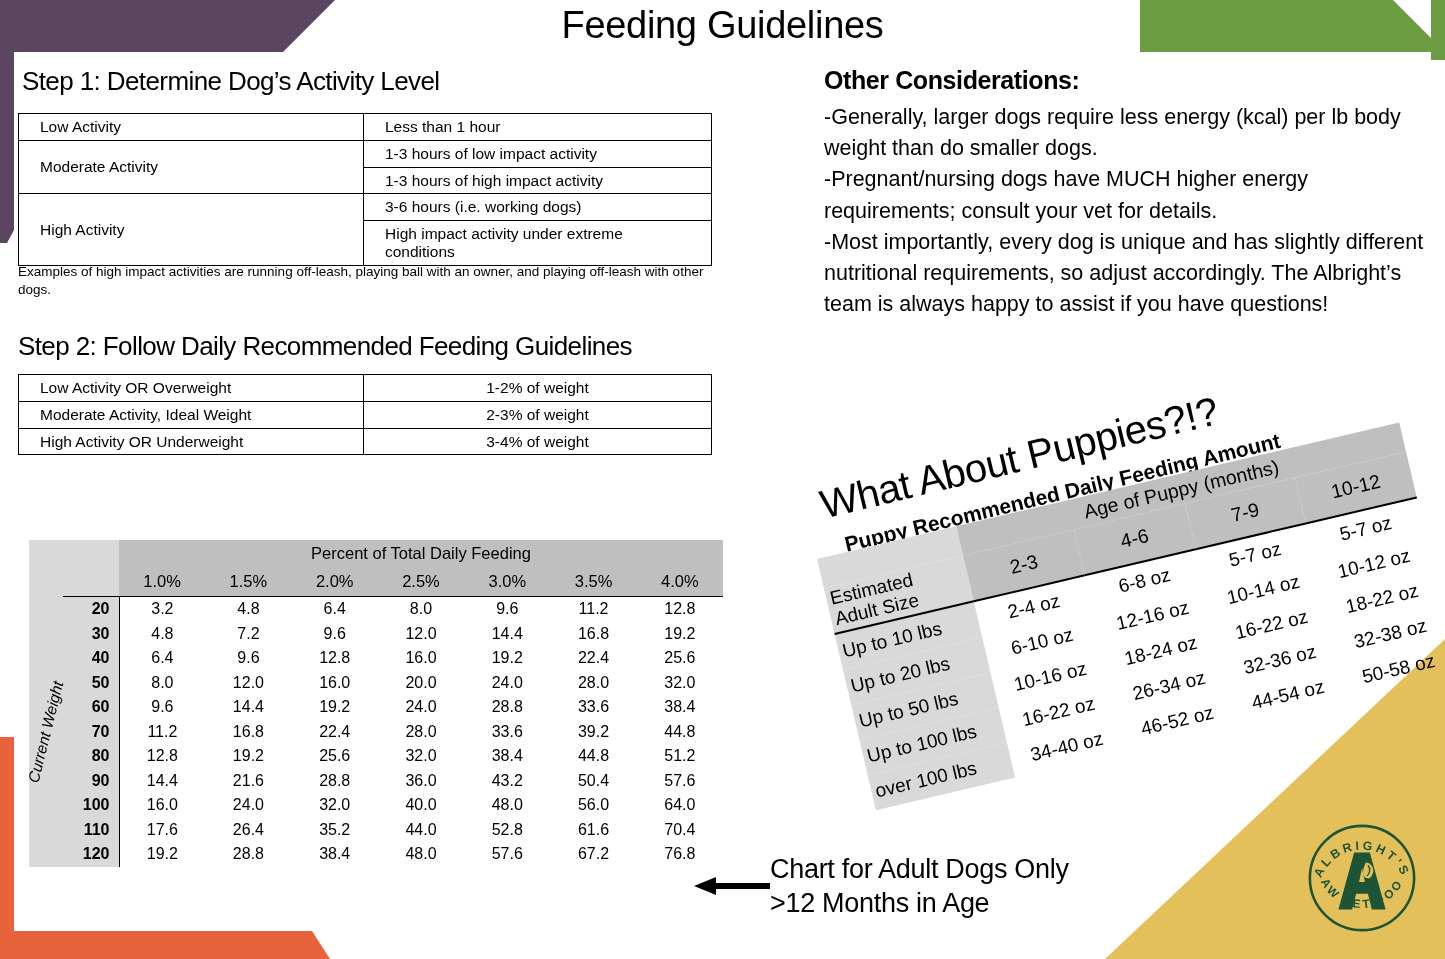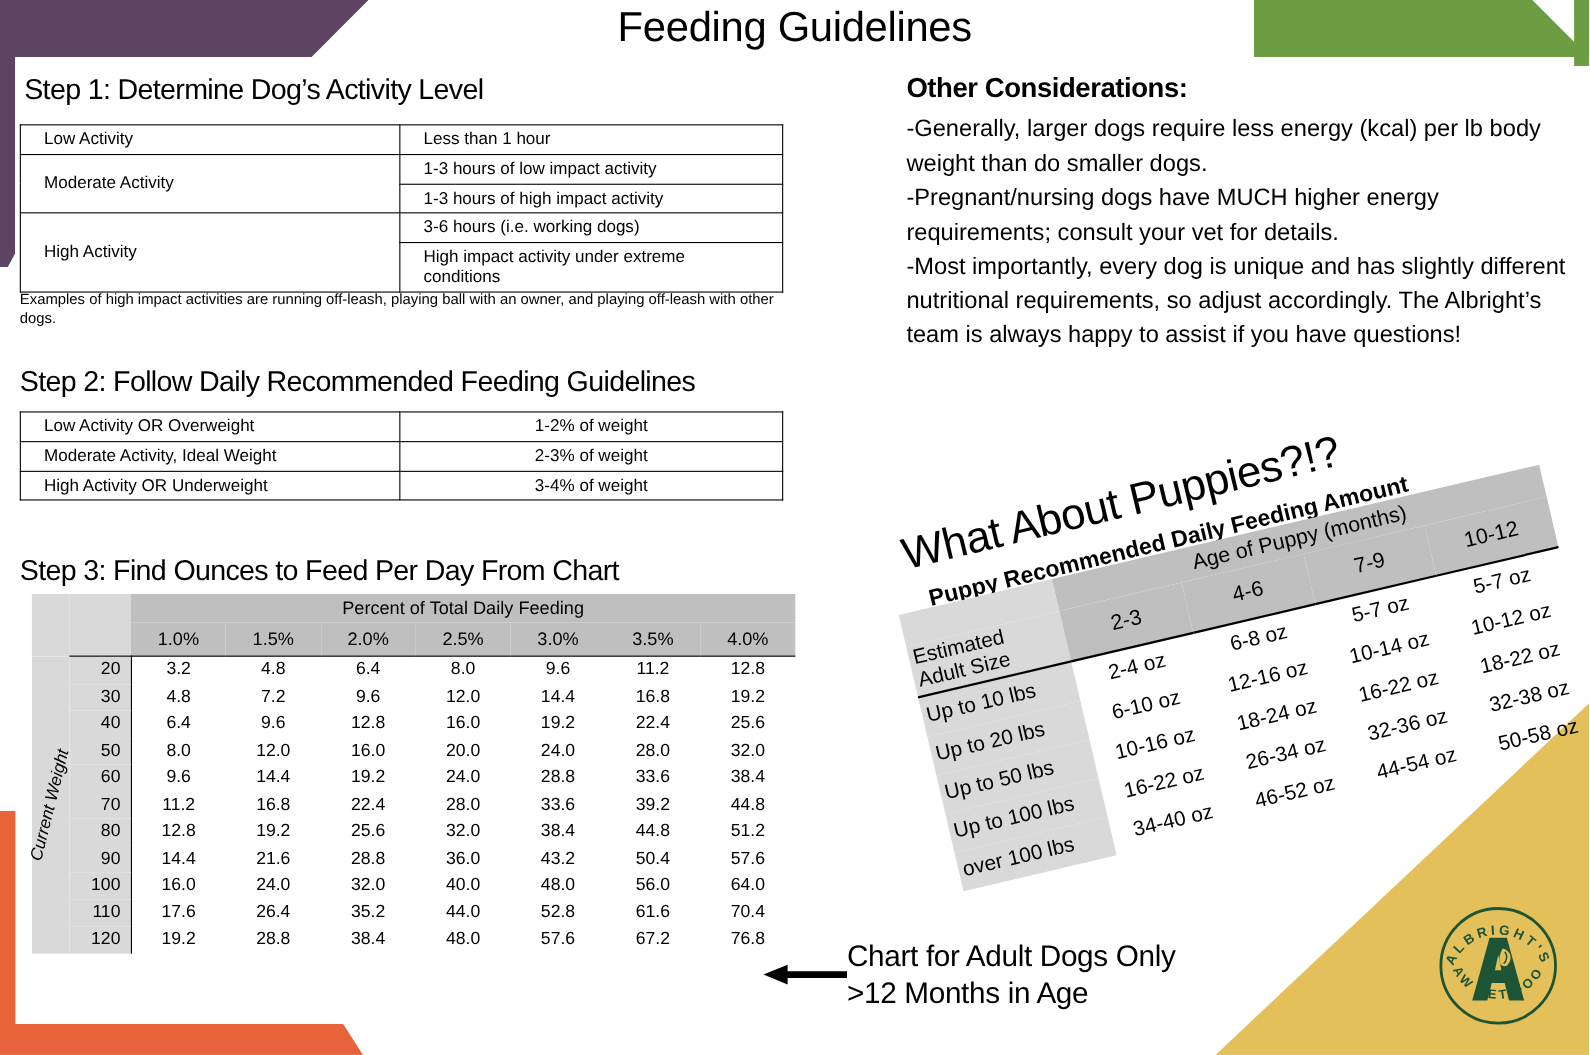--- a/index.html
+++ b/index.html
@@ -67,21 +67,21 @@
 
   
   #chart-wrap{position:absolute;left:18px;top:540px;width:694px;}
   #feed-chart{border-collapse:collapse;width:694px;table-layout:fixed;margin-left:11px;}
   #feed-chart th,#feed-chart td{font-weight:400;font-size:16px;padding:0;}
   #feed-chart .corner-cell{background:#D9D9D9;}
   #feed-chart .band{background:#BFBFBF;text-align:center;font-size:16.5px;height:26px;}
   #feed-chart .pcthead{background:#BFBFBF;text-align:center;height:30px;font-size:16.5px;}
   #feed-chart .rowlbl{
     background:#D9D9D9;text-align:right;padding-right:9px;font-size:16px;
-    border-right:1.6px solid #000;width:56px;
+    border-right:1.6px solid #000;width:56px;font-weight:bold;
   }
   #feed-chart .rotlbl{
     background:#D9D9D9;width:34px;position:relative;border:0;
   }
   #feed-chart td.num{text-align:center;height:24.5px;}
   #feed-chart tr.firstdata td.num,#feed-chart tr.firstdata .rowlbl{border-top:1.8px solid #000;}
   #rot-weight{
     position:absolute;left:50%;top:50%;
     transform:translate(-50%,-50%) rotate(-76deg);
     white-space:nowrap;font-size:15.5px;font-style:italic;
@@ -202,21 +202,20 @@
       <td class="lbl">Moderate Activity, Ideal Weight</td>
       <td class="val">2-3% of weight</td>
     </tr>
     <tr>
       <td class="lbl">High Activity OR Underweight</td>
       <td class="val">3-4% of weight</td>
     </tr>
   </tbody>
     </table>
 
-  <div class="step-heading" id="step3-heading">Step 3: Find Ounces to Feed Per Day From Chart</div>
 
   <div id="chart-wrap">
     <table id="feed-chart">
       <colgroup>
         <col style="width:34px">
           <col style="width:56px">
         <col>
           <col>
           <col>
           <col>

